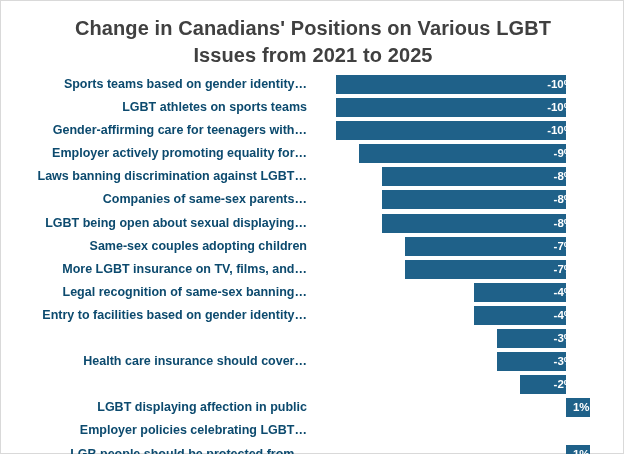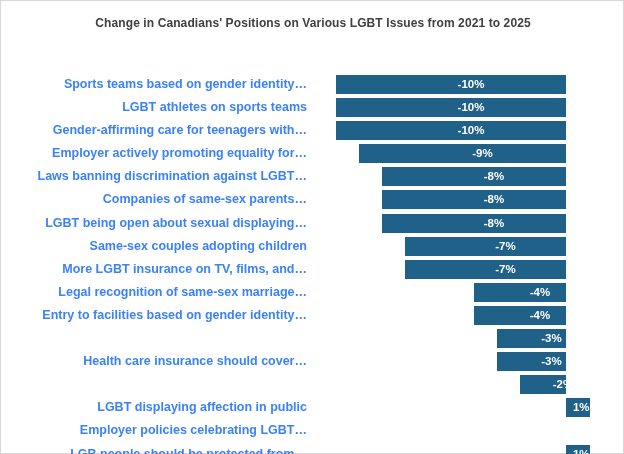--- a/index.html
+++ b/index.html
@@ -20,21 +20,21 @@
     height: 454px;
     border: 1px solid #d9d9d9;
     background: #ffffff;
   }
   #chart-title {
     position: absolute;
     left: 60px;
     top: 14px;
     width: 504px;
     text-align: center;
-    font-size: 12px;
+    font-size: 20px;
     font-weight: bold;
     color: #404040;
     line-height: 1.35;
     letter-spacing: 0.1px;
   }
   #plot-area {
     position: absolute;
     left: 12px;
     top: 72px;
     width: 600px;
@@ -48,21 +48,21 @@
   .cat-label {
     position: absolute;
     left: 0;
     width: 294px;
     top: 0;
     height: 23.1px;
     line-height: 23.1px;
     text-align: right;
     font-size: 12.5px;
     font-weight: bold;
-    color: #3b82f6;
+    color: #0c4a6e;
     white-space: nowrap;
     overflow: hidden;
   }
   .bar-track {
     position: absolute;
     left: 300px;
     top: 0;
     width: 300px;
     height: 23.1px;
   }
@@ -76,22 +76,22 @@
     position: absolute;
     top: 2px;
     height: 19px;
     line-height: 19px;
     font-size: 11.5px;
     font-weight: bold;
     color: #ffffff;
     white-space: nowrap;
   }
   .value-inside-left {
-    text-align: center;
-    padding-left: 20px;
+    text-align: right;
+    padding-left: 8px;
   }
   .value-inside-right {
     text-align: right;
     padding-right: 4px;
   }
 </style>
 </head>
 <body>
 
 <div id="chart-frame">
@@ -156,21 +156,21 @@
         </div>
       </div>
       <div class="row">
         <div class="cat-label">More LGBT insurance on TV, films, and…</div>
         <div class="bar-track">
           <div class="bar" style="left: 92px; width: 161px;"></div>
           <div class="bar-value value-inside-left" style="left: 92px; width: 161px;">-7%</div>
         </div>
       </div>
       <div class="row">
-        <div class="cat-label">Legal recognition of same-sex marriage…</div>
+        <div class="cat-label">Legal recognition of same-sex banning…</div>
         <div class="bar-track">
           <div class="bar" style="left: 161px; width: 92px;"></div>
           <div class="bar-value value-inside-left" style="left: 161px; width: 92px;">-4%</div>
         </div>
       </div>
       <div class="row">
         <div class="cat-label">Entry to facilities based on gender identity…</div>
         <div class="bar-track">
           <div class="bar" style="left: 161px; width: 92px;"></div>
           <div class="bar-value value-inside-left" style="left: 161px; width: 92px;">-4%</div>

